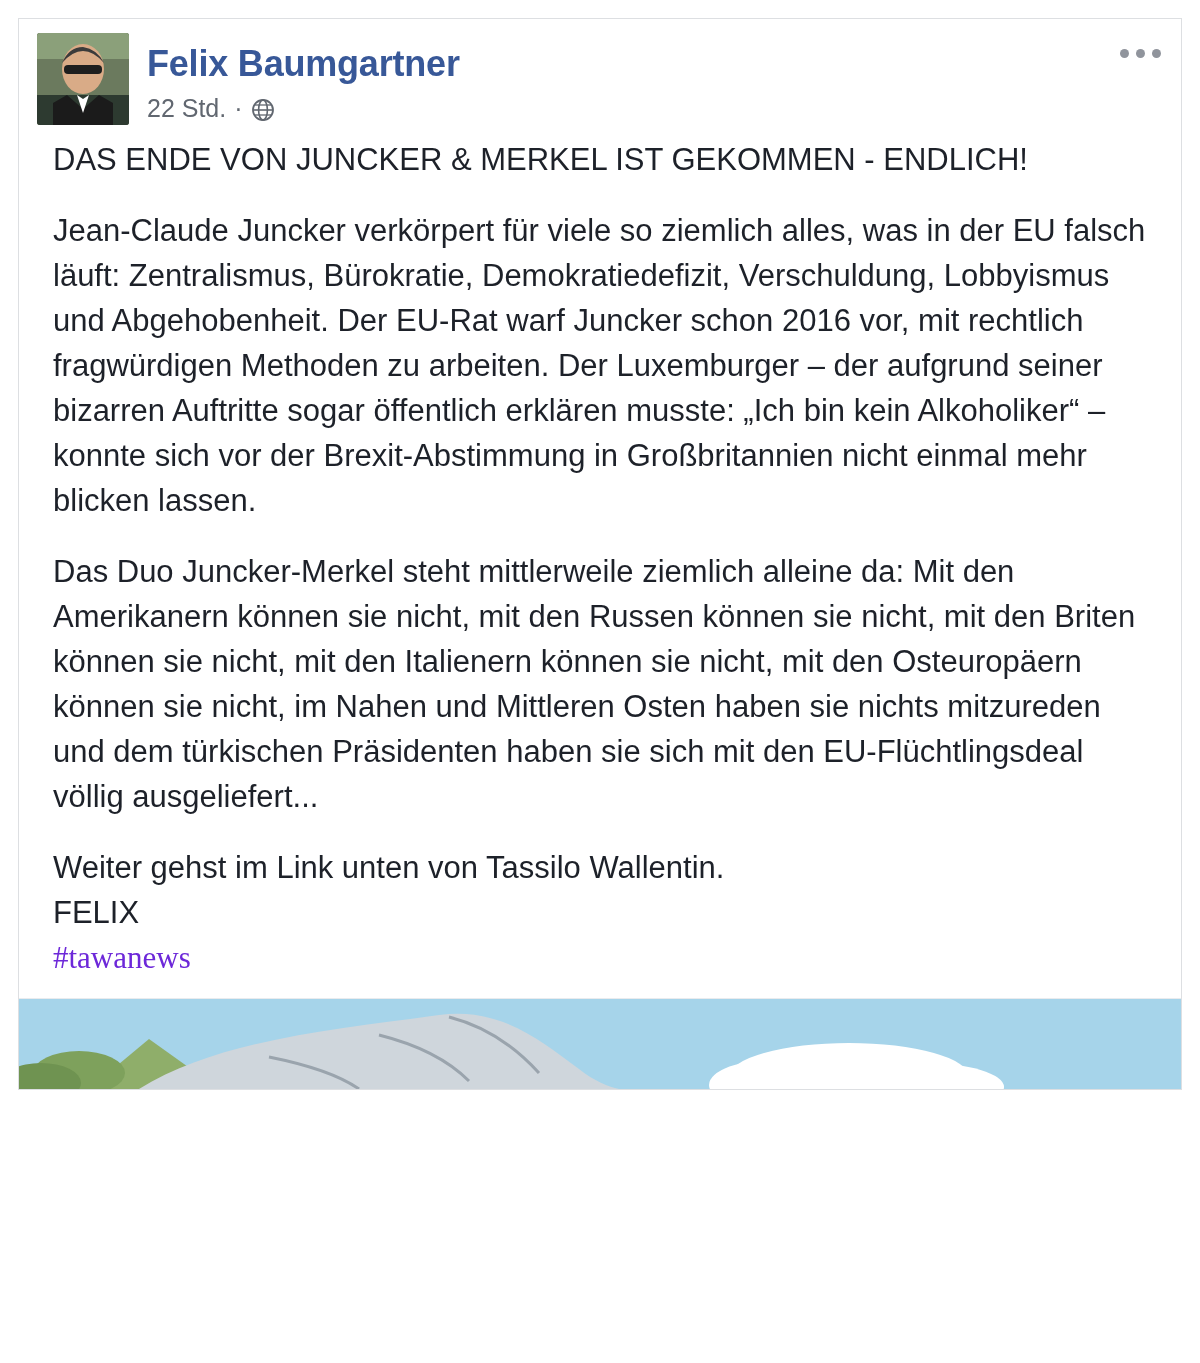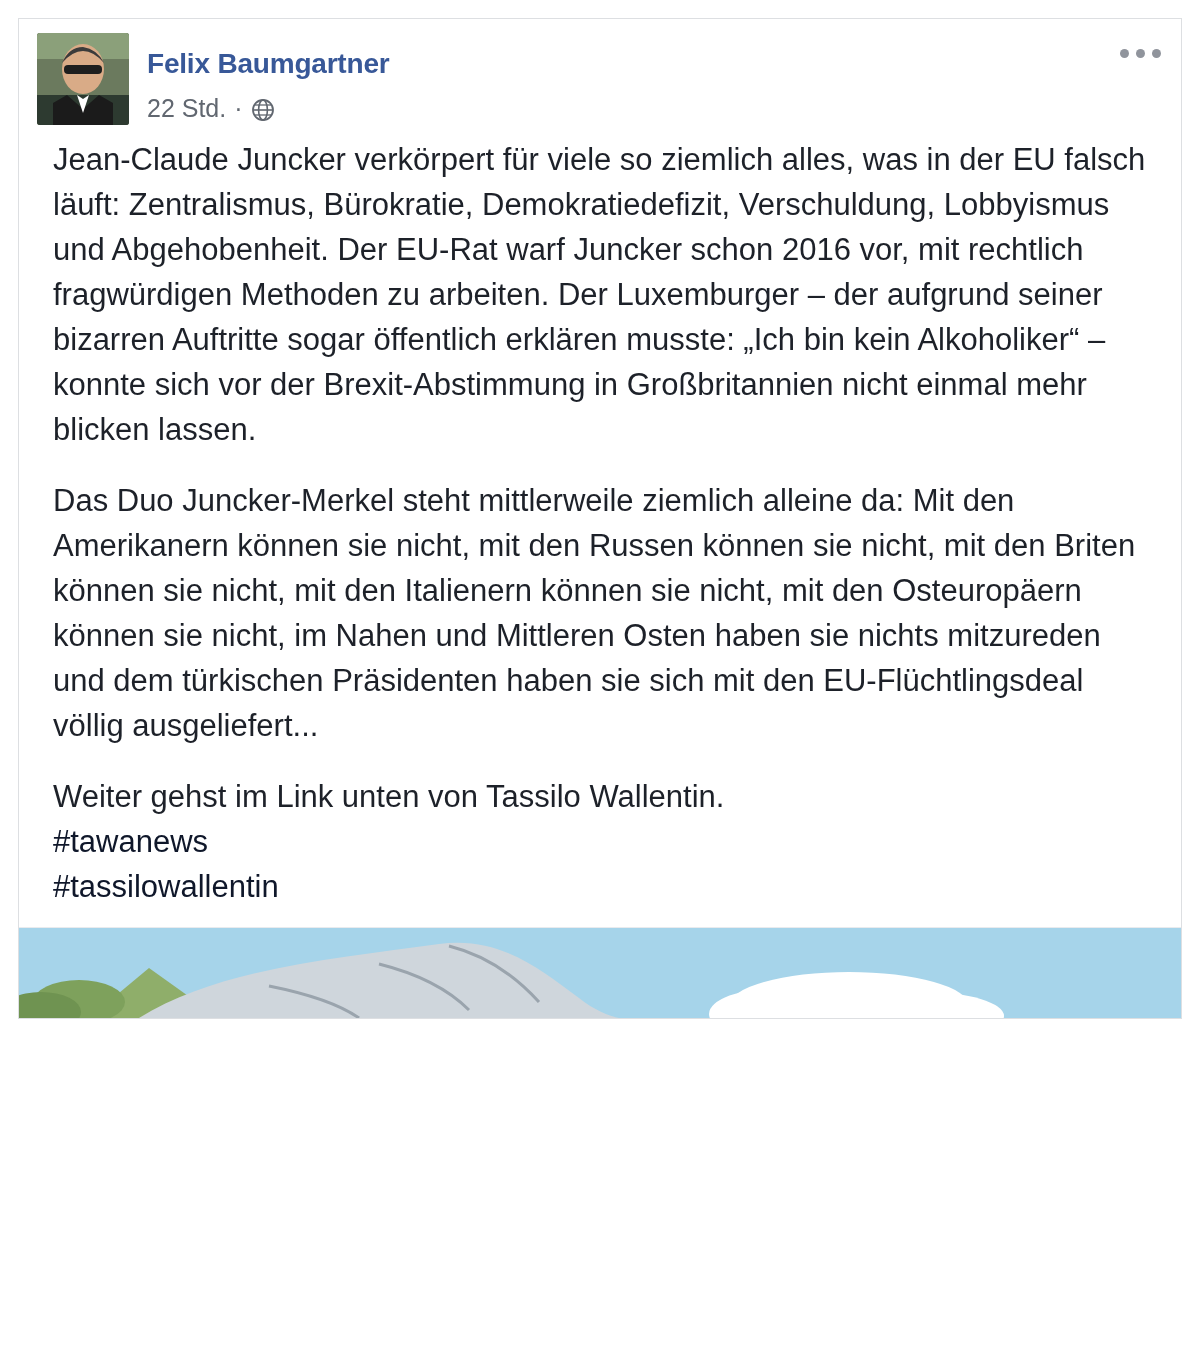--- a/index.html
+++ b/index.html
@@ -44,21 +44,21 @@
     background: #5c6a54;
     position: relative;
   }
   .avatar svg { display: block; }
   .header-text {
     margin-left: 18px;
     padding-top: 14px;
   }
   .author-name {
     color: #385898;
-    font-size: 28px;
+    font-size: 36px;
     font-weight: bold;
     line-height: 34px;
     letter-spacing: -0.2px;
   }
   .meta-row {
     display: flex;
     align-items: center;
     margin-top: 12px;
     color: #616770;
     font-size: 25px;
@@ -100,21 +100,22 @@
   .post-body p {
     margin: 0 0 26px 0;
   }
   .post-body p:last-child {
     margin-bottom: 0;
   }
   .tail-line {
     display: block;
   }
   .hashtag {
-    color: #0f172a;
+    color: #6d28d9;
+    font-family: Liberation Serif, serif;
   }
   .post-image {
     width: 100%;
     height: 90px;
     background: #9ccfe8;
     position: relative;
     overflow: hidden;
     border-top: 1px solid #e9ebee;
   }
   .post-image svg { display: block; }
@@ -160,26 +161,27 @@
 
       <div class="menu-dots">
         <span></span>
         <span></span>
         <span></span>
       </div>
 
     </div>
 
     <div class="post-body">
+      <p>DAS ENDE VON JUNCKER &amp; MERKEL IST GEKOMMEN - ENDLICH!</p>
       <p>Jean-Claude Juncker verkörpert für viele so ziemlich alles, was in der EU falsch läuft: Zentralismus, Bürokratie, Demokratiedefizit, Verschuldung, Lobbyismus und Abgehobenheit. Der EU-Rat warf Juncker schon 2016 vor, mit rechtlich fragwürdigen Methoden zu arbeiten. Der Luxemburger – der aufgrund seiner bizarren Auftritte sogar öffentlich erklären musste: „Ich bin kein Alkoholiker“ – konnte sich vor der Brexit-Abstimmung in Großbritannien nicht einmal mehr blicken lassen.</p>
       <p>Das Duo Juncker-Merkel steht mittlerweile ziemlich alleine da: Mit den Amerikanern können sie nicht, mit den Russen können sie nicht, mit den Briten können sie nicht, mit den Italienern können sie nicht, mit den Osteuropäern können sie nicht, im Nahen und Mittleren Osten haben sie nichts mitzureden und dem türkischen Präsidenten haben sie sich mit den EU-Flüchtlingsdeal völlig ausgeliefert...</p>
       <p>
         <span class="tail-line">Weiter gehst im Link unten von Tassilo Wallentin.</span>
+        <span class="tail-line">FELIX</span>
         <span class="tail-line hashtag">#tawanews</span>
-        <span class="tail-line hashtag">#tassilowallentin</span>
       </p>
     </div>
 
     <div class="post-image">
       <svg width="1162" height="90" viewBox="0 0 1162 90" preserveAspectRatio="none" aria-hidden="true">
         <rect x="0" y="0" width="1162" height="90" fill="#a6d4ea"></rect>
         <ellipse cx="830" cy="78" rx="120" ry="34" fill="#ffffff"></ellipse>
         <ellipse cx="760" cy="86" rx="70" ry="26" fill="#ffffff"></ellipse>
         <ellipse cx="905" cy="88" rx="80" ry="24" fill="#ffffff"></ellipse>
         <path d="M70 90 L130 40 L200 90 Z" fill="#8fae6a"></path>

